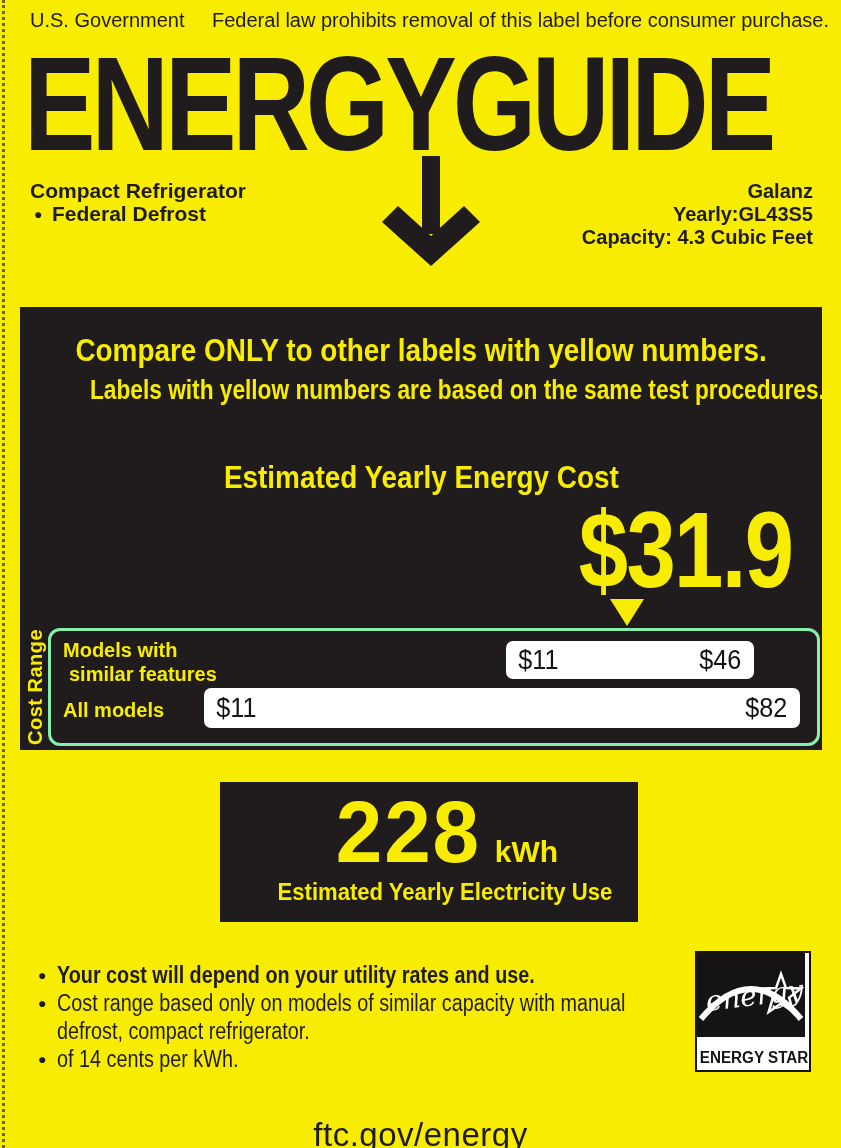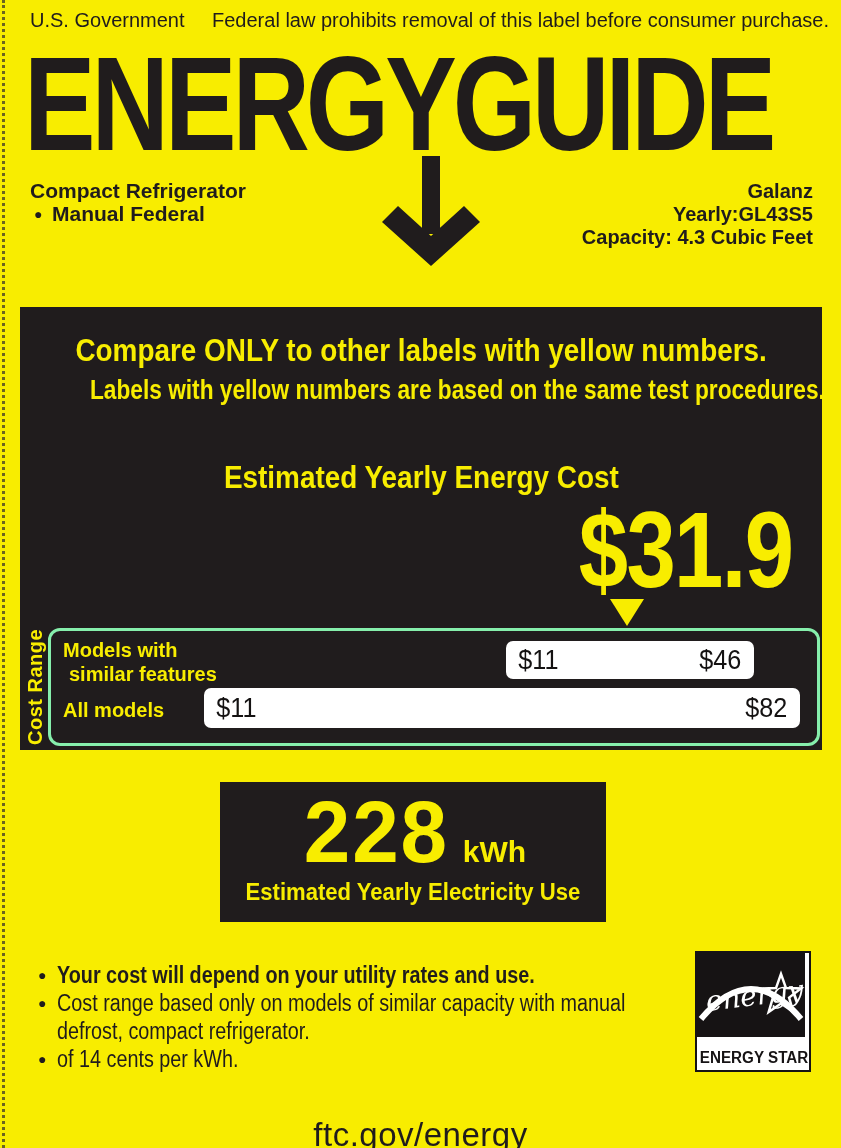--- a/index.html
+++ b/index.html
@@ -71,21 +71,21 @@
   .range-label-2 { position:absolute; left:12px; top:68px; font-size:20px; font-weight:bold; }
   .bar { position:absolute; background:#fff; border-radius:7px; color:#141212;
          display:flex; justify-content:space-between; align-items:center;
          padding:0 10px; font-size:28px; font-weight:normal; box-sizing:border-box; }
   .bar .money { transform:scaleX(0.9); }
   .bar1 { left:455px; top:10px; width:248px; height:38px; }
   .bar2 { left:153px; top:57px; width:596px; height:40px; }
 
   .kwhbox {
     position:absolute; left:220px; top:782px; width:386px; height:140px;
-    background:#201c1d; color:#f8ed00; text-align:center;
+    background:#201c1d; color:#f8ed00; text-align:center;padding-left:32px;
   }
   .kwh-row { display:flex; justify-content:center; align-items:baseline; gap:10px; height:92px; margin-top:4px; }
   .kwh-value { font-size:88px; font-weight:bold; line-height:92px; letter-spacing:2px; transform:scaleX(0.95); }
   .kwh-unit { font-size:30px; font-weight:bold; }
   .kwh-caption { font-size:24px; font-weight:bold; }
   .kwh-caption .cx-c { transform:scaleX(0.92); }
 
   .footnotes { position:absolute; left:38px; top:961px; width:640px; }
   .fn { position:relative; padding-left:19px; font-size:23px; line-height:28px; margin:0; }
   .fn::before { content:"●"; position:absolute; left:0; top:0; font-size:14px; }
@@ -113,21 +113,21 @@
 
   <svg class="big-arrow" width="106" height="112" viewBox="0 0 106 112">
     <g fill="#201c1d">
       <rect x="44" y="0" width="18" height="78"></rect>
       <polygon points="53,110 4,66 20,50 53,80 86,50 102,66"></polygon>
     </g>
   </svg>
 
   <div class="prod-left">
     <div>Compact Refrigerator</div>
-    <div class="feat">Manual Federal</div>
+    <div class="feat">Federal Defrost</div>
   </div>
 
   <div class="prod-right">
     <div>Galanz</div>
     <div>Yearly:GL43S5</div>
     <div>Capacity: 4.3 Cubic Feet</div>
   </div>
 
   <div class="banner">
     <div class="l1"><span class="cx-c">Compare ONLY to other labels with yellow numbers.</span></div>

